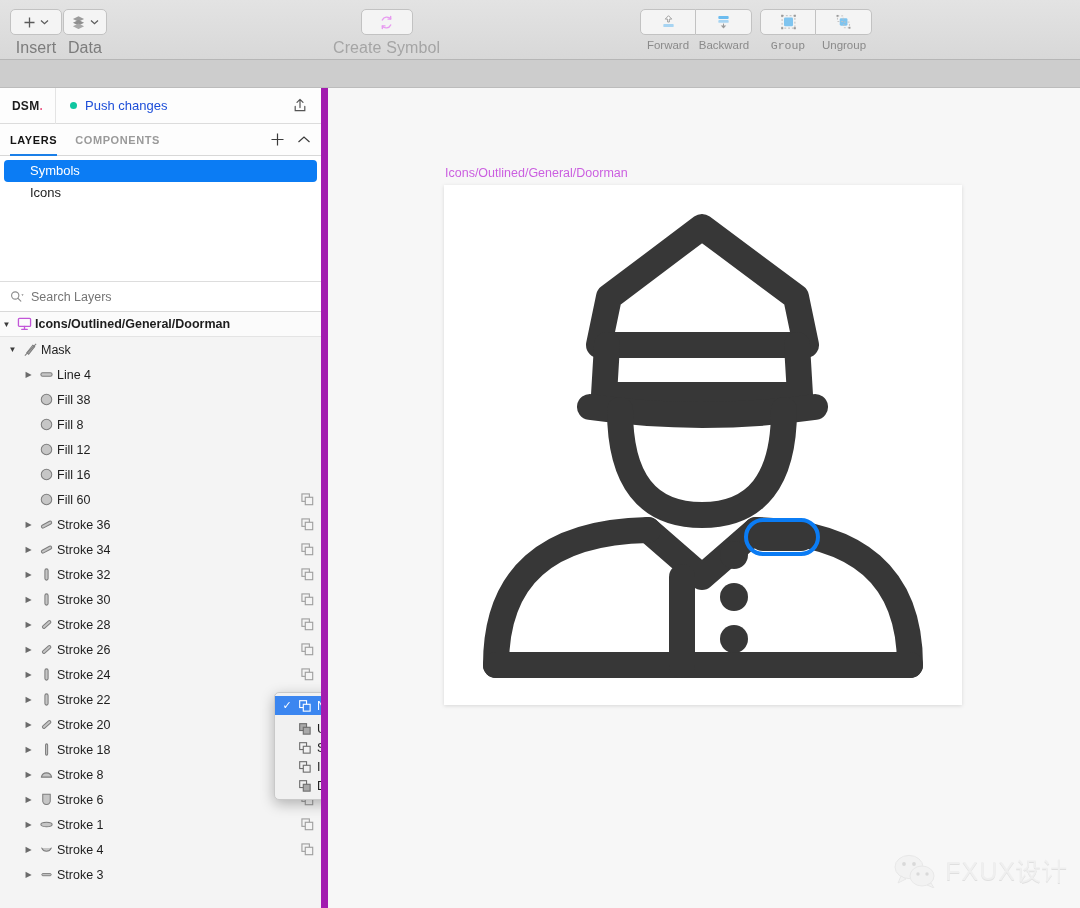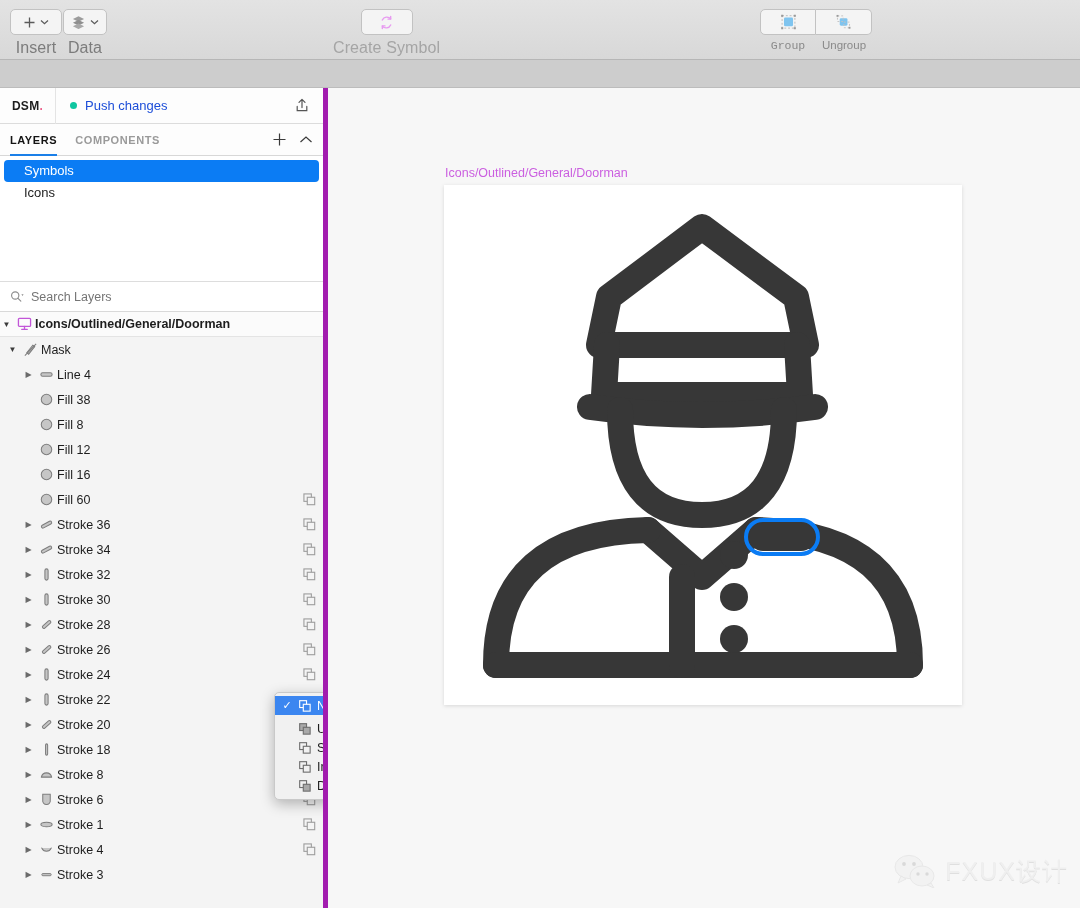--- a/index.html
+++ b/index.html
@@ -38,21 +38,21 @@
   .tb-labels span { font-size: 11.5px; color: #8a8a8a; text-align: center; white-space: nowrap; }
 
   .strip {
     position: absolute; top: 60px; left: 0; width: 1080px; height: 28px;
     background: #cdcdcd; border-bottom: 1px solid #bcbcbc;
   }
 
   
   .left {
     position: absolute; top: 88px; left: 0; width: 328px; height: 820px;
-    background: #f4f4f4; border-right: 5px solid #a21caf;
+    background: #f4f4f4; border-right: 7px solid #a21caf;
   }
   .dsm-bar {
     display: flex; align-items: center; height: 36px;
     background: #fdfdfd; border-bottom: 1px solid #dcdcdc;
   }
   .dsm-logo {
     width: 56px; text-align: center; font-size: 12px; font-weight: bold;
     color: #1d1d1d; letter-spacing: .3px;
     border-right: 1px solid #e4e4e4; line-height: 36px; height: 36px;
   }
@@ -70,21 +70,21 @@
     font-size: 11px; letter-spacing: .6px; color: #9a9a9a;
     font-weight: bold; height: 32px; line-height: 33px; margin-right: 18px;
   }
   .tab.active { color: #141414; box-shadow: inset 0 -2px 0 #1a7fe8; }
   .tabs-spacer { flex: 1; }
   .tab-icon { color: #4a4a4a; margin-left: 12px; display: flex; align-items: center; }
 
   .sym-list { background: #fff; height: 126px; padding: 4px 4px 0 4px; border-bottom: 1px solid #dddddd; }
   .sym-item {
     height: 22px; line-height: 22px; font-size: 13px; color: #1c1c1c;
-    padding-left: 20px; border-radius: 4px;
+    padding-left: 26px; border-radius: 4px;
   }
   .sym-item.selected { background: #0b7cf4; color: #fff; }
 
   .search-row {
     display: flex; align-items: center; height: 30px; gap: 7px;
     padding: 0 10px; background: #fff; border-bottom: 1px solid #d9d9d9;
   }
   .search-input { font-size: 12.5px; color: #9b9b9b; border: none; outline: none; background: transparent; flex: 1; }
 
   
@@ -183,20 +183,42 @@
           <svg width="17" height="17" viewBox="0 0 18 18">
             <path d="M13.4 5.2A5.2 5.2 0 0 0 4.6 6.4" stroke="#e79bf0" stroke-width="1.5" fill="none" stroke-linecap="round"></path>
             <path d="M4.6 12.8a5.2 5.2 0 0 0 8.8-1.2" stroke="#e79bf0" stroke-width="1.5" fill="none" stroke-linecap="round"></path>
             <path d="M13.4 2.6v2.8h-2.8M4.6 15.4v-2.8h2.8" stroke="#e79bf0" stroke-width="1.5" fill="none" stroke-linecap="round" stroke-linejoin="round"></path>
           </svg>
         </div>
       </div>
       <div class="tb-label" style="color:#a5a5a5;">Create Symbol</div>
     </div>
 
+    <div class="tb-group" style="left:640px;">
+      <div class="tb-btnrow tb-pair">
+        <div class="tb-btn" style="width:56px;">
+          <svg width="17" height="16" viewBox="0 0 18 17">
+            <rect x="3.5" y="10.5" width="11" height="3.4" rx="1" fill="#a7d4f2"></rect>
+            <path d="M9 1.8l3.4 3.6H9.9v3.1H8.1V5.4H5.6z" fill="#fff" stroke="#9a9a9a" stroke-width="1"></path>
+          </svg>
+        </div>
+        <div class="tb-btn" style="width:56px;">
+          <svg width="17" height="16" viewBox="0 0 18 17">
+            <rect x="3.5" y="2.2" width="11" height="3" rx="1" fill="#6cbcef"></rect>
+            <rect x="3.5" y="6.4" width="11" height="3" rx="1" fill="#a7d4f2"></rect>
+            <path d="M9 15.3l-2.9-3.1h5.8z" fill="#9a9a9a"></path>
+            <path d="M9 10.2v3.3" stroke="#9a9a9a" stroke-width="1.1"></path>
+          </svg>
+        </div>
+      </div>
+      <div class="tb-labels">
+        <span style="width:56px;">Forward</span>
+        <span style="width:56px;">Backward</span>
+      </div>
+    </div>
 
     <div class="tb-group" style="left:760px;">
       <div class="tb-btnrow tb-pair">
         <div class="tb-btn" style="width:56px;">
           <svg width="17" height="16" viewBox="0 0 18 17">
             <rect x="4.2" y="3.8" width="9.6" height="9.2" rx="1.4" fill="#7fc4ef"></rect>
             <rect x="2.2" y="1.8" width="13.6" height="13.2" fill="none" stroke="#b9b9b9" stroke-width="1" stroke-dasharray="2 2"></rect>
             <rect x="1.2" y="0.8" width="2.2" height="2.2" fill="#9a9a9a"></rect>
             <rect x="14.6" y="0.8" width="2.2" height="2.2" fill="#9a9a9a"></rect>
             <rect x="1.2" y="14" width="2.2" height="2.2" fill="#9a9a9a"></rect>

